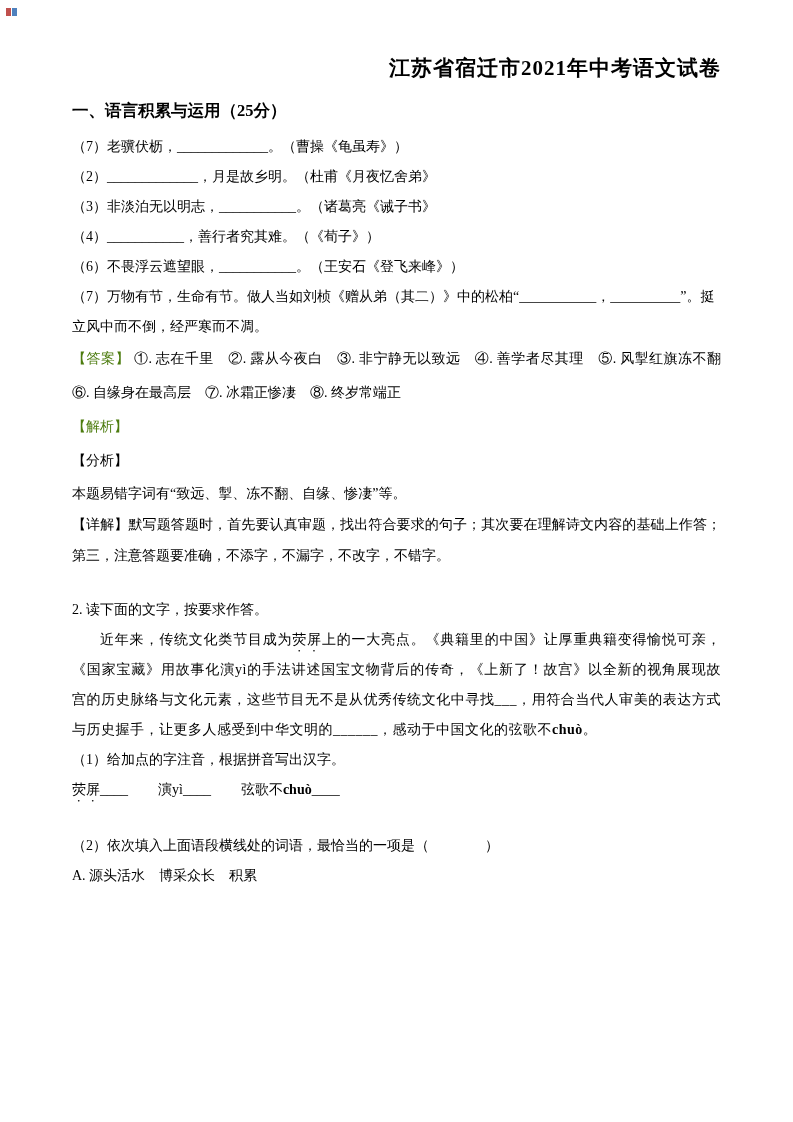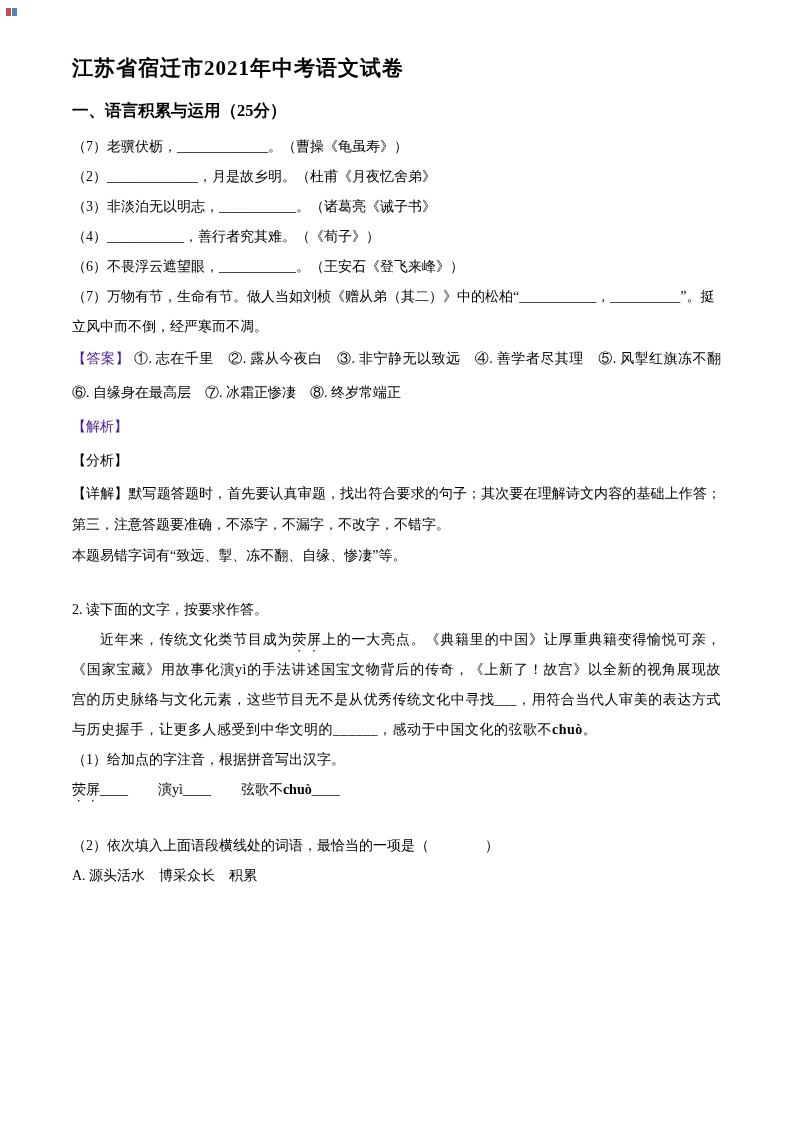--- a/index.html
+++ b/index.html
@@ -10,31 +10,31 @@
     box-sizing:border-box;
     padding:54px 72px 0 72px;
     font-family:"Liberation Serif","DejaVu Serif",serif;
     color:#000;
     overflow:hidden;
   }
   .corner-art{position:absolute;left:6px;top:8px;display:flex;gap:1px;}
   .ca-red{width:5px;height:8px;background:#c0504d;display:inline-block;}
   .ca-blue{width:5px;height:8px;background:#4f81bd;display:inline-block;}
   .title{
-    text-align:left;font-size:21px;font-weight:bold;
+    text-align:right;font-size:21px;font-weight:bold;
     margin:0 0 16px 0;line-height:28px;letter-spacing:1px;
   }
   .section-heading{
     font-size:16.5px;font-weight:bold;margin:0 0 8px 0;line-height:26px;
   }
   p{margin:0;}
   .line{font-size:14px;line-height:30px;}
   .ans-line{font-size:14px;line-height:34px;text-align:justify;}
   .detail{font-size:14px;line-height:31px;text-align:justify;}
-  .blue{color:#4c1d95;}
+  .blue{color:#4d7c0f;}
   .para{
     font-size:14px;line-height:30px;text-align:justify;
     text-indent:2em;letter-spacing:0.5px;
   }
   .wavy{text-decoration:underline;text-decoration-style:wavy;text-decoration-thickness:1px;text-underline-offset:4px;}
   .dotted{
     -webkit-text-emphasis:filled dot;text-emphasis:filled dot;
     -webkit-text-emphasis-position:under;text-emphasis-position:under right;
   }
   .b{font-weight:bold;}
@@ -62,23 +62,23 @@
   <p class="line">（4）___________，善行者究其难。（《荀子》）</p>
   <p class="line">（6）不畏浮云遮望眼，___________。（王安石《登飞来峰》）</p>
   <p class="line">（7）万物有节，生命有节。做人当如刘桢《赠从弟（其二）》中的松柏“___________，__________”。挺立风中而不倒，经严寒而不凋。</p>
 
   <p class="ans-line"><span class="blue">【答案】</span> <span>①. 志在千里　②. 露从今夜白　③. 非宁静无以致远　④. 善学者尽其理　⑤. 风掣红旗冻不翻　⑥. 自缘身在最高层　⑦. 冰霜正惨凄　⑧. 终岁常端正</span></p>
 
   <p class="ans-line"><span class="blue">【解析】</span></p>
 
   <p class="ans-line"><span>【分析】</span></p>
 
+  <p class="detail">本题易错字词有“致远、掣、冻不翻、自缘、惨凄”等。</p>
+
   <p class="detail"><span>【详解】</span><span>默写题答题时，首先要认真审题，找出符合要求的句子；其次要在理解诗文内容的基础上作答；第三，注意答题要准确，不添字，不漏字，不改字，不错字。</span></p>
-
-  <p class="detail">本题易错字词有“致远、掣、冻不翻、自缘、惨凄”等。</p>
 
   <p class="line q2-stem">2. 读下面的文字，按要求作答。</p>
 
   <p class="para"><span>近年来，传统文化类节目成为</span><span class="dotted">荧屏</span><span>上的一大亮点。《典籍里的中国》让厚重典籍变得愉悦可亲，《国家宝藏》用故事化演yì的手法讲述国宝文物背后的传奇，《上新了！故宫》以全新的视角展现故宫的历史脉络与文化元素，这些节目无不是从优秀传统文化中寻找</span><span>___</span><span>，用符合当代人审美的表达方式与历史握手，让更多人感受到中华文明的</span><span>______</span><span>，感动于中国文化的弦歌不</span><span class="b">chuò</span><span>。</span></p>
 
 
   <p class="line">（1）给加点的字注音，根据拼音写出汉字。</p>
 
   <p class="line"><span class="pinyin-group"><span class="dotted">荧屏</span><span>____</span></span><span class="pinyin-group"><span>演yì</span><span>____</span></span><span class="pinyin-group"><span>弦歌不</span><span class="b">chuò</span><span>____</span></span></p>
 

